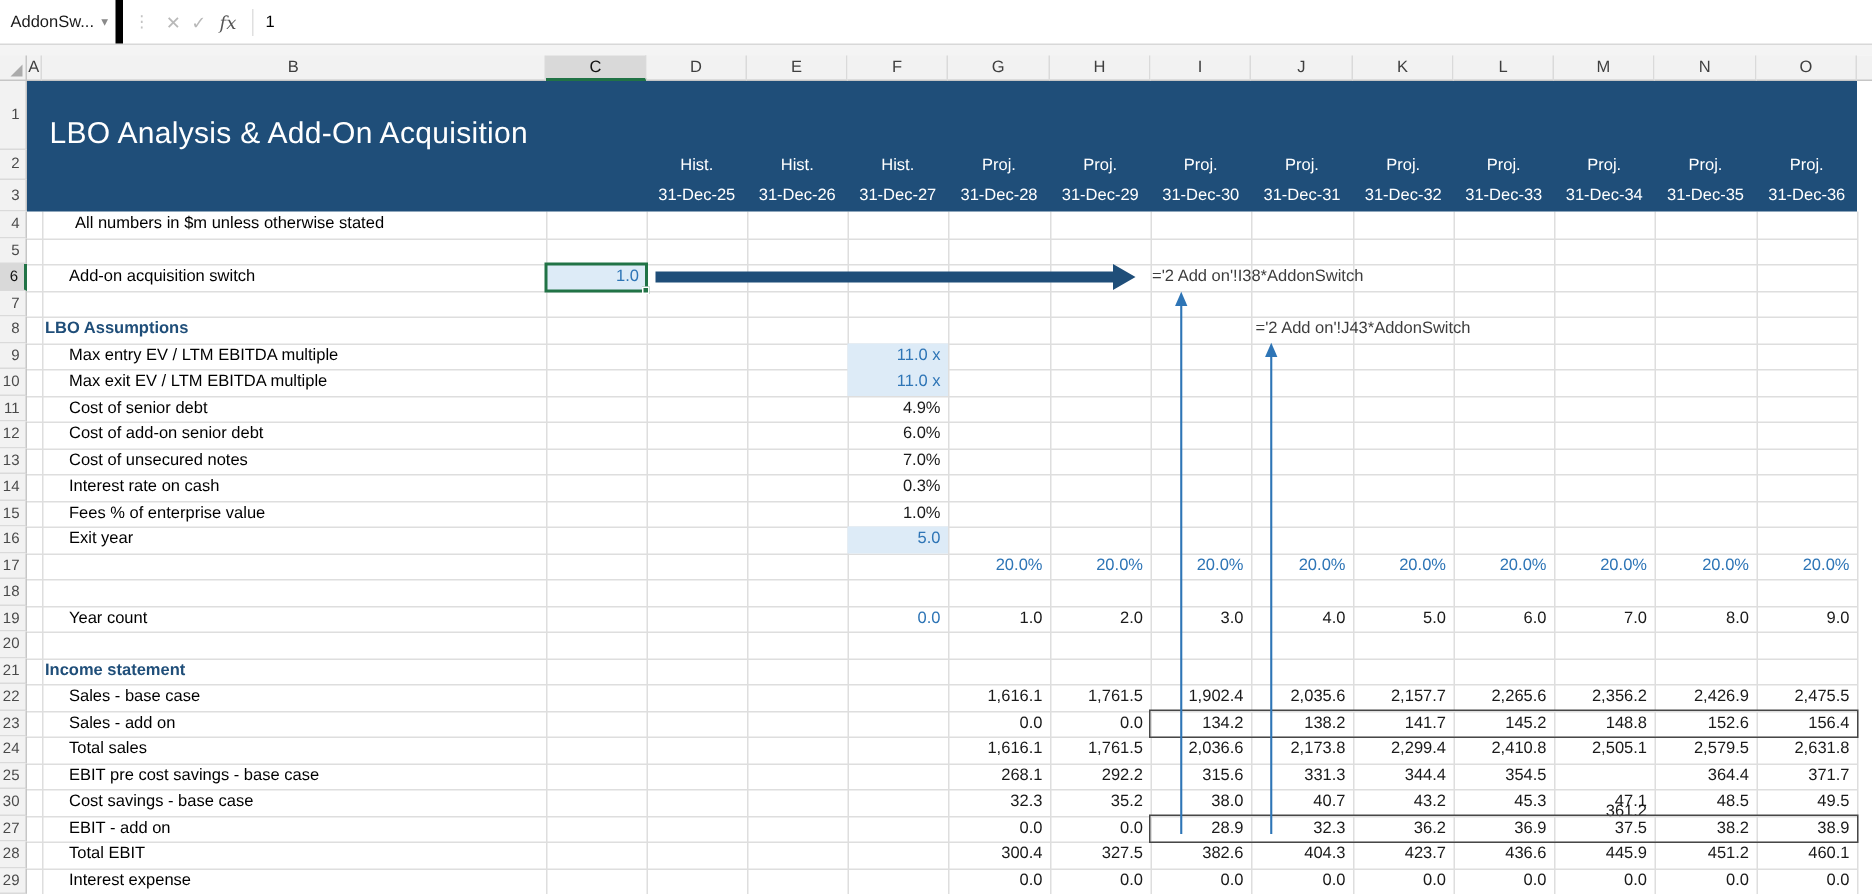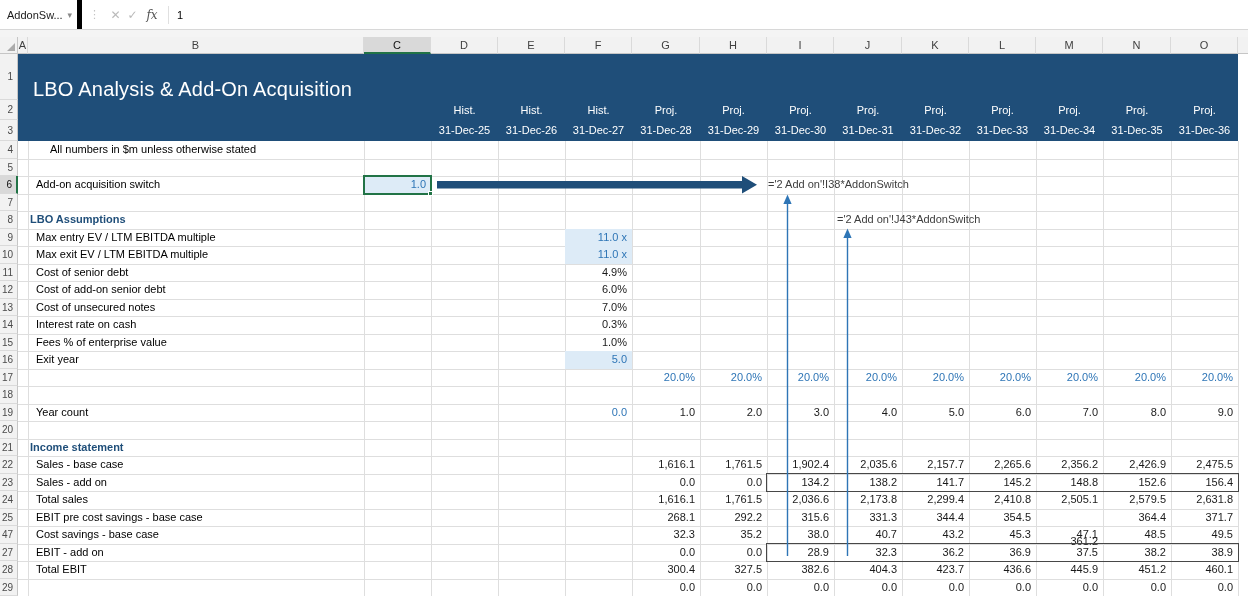--- a/index.html
+++ b/index.html
@@ -35,21 +35,21 @@
   .sheet-title{position:absolute;left:15px;top:24px;font-size:20px;color:#fff;letter-spacing:.2px;white-space:nowrap}
   .phead{position:absolute;color:#fff;text-align:center;font-size:11px;white-space:nowrap}
 
   
   .cell{position:absolute;white-space:nowrap;font-size:11px;color:#000}
   .vnum{text-align:right;padding-right:5px}
   .num{color:#1a1a1a}
   .blue{color:#2E75B6}
   .input{background:#DDEBF7;color:#2E75B6}
   .note{padding-left:2px}
-  .item{padding-left:8px}
+  .item{padding-left:18px}
   .heading{padding-left:2px;font-weight:bold;color:#1F4E79}
 
   .obox{position:absolute;border:1px solid #474747;z-index:20}
   .selbox{left:363px;top:175px;width:69px;height:19.5px;border:2px solid #217346;z-index:25}
   .fillhandle{position:absolute;right:-3px;bottom:-3px;width:5px;height:5px;background:#217346;border:1px solid #fff}
   .overlay{position:absolute;left:0;top:0;z-index:30;pointer-events:none}
   .fnote{position:absolute;font-size:11px;color:#3d3d3d;white-space:nowrap;z-index:31}
 </style>
 </head>
 <body>
@@ -110,21 +110,21 @@
       <div class="rowhead" style="left: 0px; top: 351px; width: 18px; height: 17.5px; line-height: 17.5px;">16</div>
       <div class="rowhead" style="left: 0px; top: 368.5px; width: 18px; height: 17.5px; line-height: 17.5px;">17</div>
       <div class="rowhead" style="left: 0px; top: 386px; width: 18px; height: 17.5px; line-height: 17.5px;">18</div>
       <div class="rowhead" style="left: 0px; top: 403.5px; width: 18px; height: 17.5px; line-height: 17.5px;">19</div>
       <div class="rowhead" style="left: 0px; top: 421px; width: 18px; height: 17.5px; line-height: 17.5px;">20</div>
       <div class="rowhead" style="left: 0px; top: 438.5px; width: 18px; height: 17.5px; line-height: 17.5px;">21</div>
       <div class="rowhead" style="left: 0px; top: 456px; width: 18px; height: 17.5px; line-height: 17.5px;">22</div>
       <div class="rowhead" style="left: 0px; top: 473.5px; width: 18px; height: 17.5px; line-height: 17.5px;">23</div>
       <div class="rowhead" style="left: 0px; top: 491px; width: 18px; height: 17.5px; line-height: 17.5px;">24</div>
       <div class="rowhead" style="left: 0px; top: 508.5px; width: 18px; height: 17.5px; line-height: 17.5px;">25</div>
-      <div class="rowhead" style="left: 0px; top: 526px; width: 18px; height: 17.5px; line-height: 17.5px;">47</div>
+      <div class="rowhead" style="left: 0px; top: 526px; width: 18px; height: 17.5px; line-height: 17.5px;">30</div>
       <div class="rowhead" style="left: 0px; top: 543.5px; width: 18px; height: 17.5px; line-height: 17.5px;">27</div>
       <div class="rowhead" style="left: 0px; top: 561px; width: 18px; height: 17.5px; line-height: 17.5px;">28</div>
       <div class="rowhead" style="left: 0px; top: 578.5px; width: 18px; height: 17.5px; line-height: 17.5px;">29</div>
     </div>
 
   <div id="grid" class="layer">
       <div class="gv" style="left: 28px; top: 141px; width: 1px; height: 455px;"></div>
       <div class="gv" style="left: 364px; top: 141px; width: 1px; height: 455px;"></div>
       <div class="gv" style="left: 431px; top: 141px; width: 1px; height: 455px;"></div>
       <div class="gv" style="left: 498px; top: 141px; width: 1px; height: 455px;"></div>
@@ -299,20 +299,21 @@
       <div class="cell item" style="left: 28px; top: 561px; width: 336px; height: 17.5px; line-height: 17.5px;">Total EBIT</div>
       <div class="cell vnum num" style="left: 632px; top: 561px; width: 68px; height: 17.5px; line-height: 17.5px;">300.4</div>
       <div class="cell vnum num" style="left: 700px; top: 561px; width: 67px; height: 17.5px; line-height: 17.5px;">327.5</div>
       <div class="cell vnum num" style="left: 767px; top: 561px; width: 67px; height: 17.5px; line-height: 17.5px;">382.6</div>
       <div class="cell vnum num" style="left: 834px; top: 561px; width: 68px; height: 17.5px; line-height: 17.5px;">404.3</div>
       <div class="cell vnum num" style="left: 902px; top: 561px; width: 67px; height: 17.5px; line-height: 17.5px;">423.7</div>
       <div class="cell vnum num" style="left: 969px; top: 561px; width: 67px; height: 17.5px; line-height: 17.5px;">436.6</div>
       <div class="cell vnum num" style="left: 1036px; top: 561px; width: 67px; height: 17.5px; line-height: 17.5px;">445.9</div>
       <div class="cell vnum num" style="left: 1103px; top: 561px; width: 68px; height: 17.5px; line-height: 17.5px;">451.2</div>
       <div class="cell vnum num" style="left: 1171px; top: 561px; width: 67px; height: 17.5px; line-height: 17.5px;">460.1</div>
+      <div class="cell item" style="left: 28px; top: 578.5px; width: 336px; height: 17.5px; line-height: 17.5px;">Interest expense</div>
       <div class="cell vnum num" style="left: 632px; top: 578.5px; width: 68px; height: 17.5px; line-height: 17.5px;">0.0</div>
       <div class="cell vnum num" style="left: 700px; top: 578.5px; width: 67px; height: 17.5px; line-height: 17.5px;">0.0</div>
       <div class="cell vnum num" style="left: 767px; top: 578.5px; width: 67px; height: 17.5px; line-height: 17.5px;">0.0</div>
       <div class="cell vnum num" style="left: 834px; top: 578.5px; width: 68px; height: 17.5px; line-height: 17.5px;">0.0</div>
       <div class="cell vnum num" style="left: 902px; top: 578.5px; width: 67px; height: 17.5px; line-height: 17.5px;">0.0</div>
       <div class="cell vnum num" style="left: 969px; top: 578.5px; width: 67px; height: 17.5px; line-height: 17.5px;">0.0</div>
       <div class="cell vnum num" style="left: 1036px; top: 578.5px; width: 67px; height: 17.5px; line-height: 17.5px;">0.0</div>
       <div class="cell vnum num" style="left: 1103px; top: 578.5px; width: 68px; height: 17.5px; line-height: 17.5px;">0.0</div>
       <div class="cell vnum num" style="left: 1171px; top: 578.5px; width: 67px; height: 17.5px; line-height: 17.5px;">0.0</div>
     </div>

